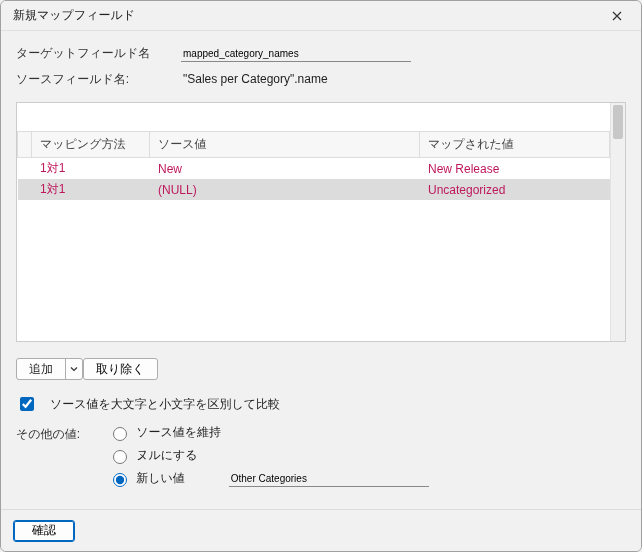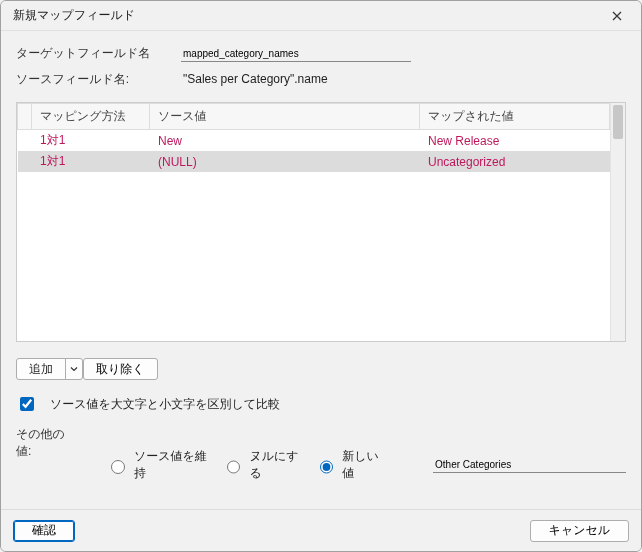--- a/index.html
+++ b/index.html
@@ -59,21 +59,21 @@
   .static-val { padding: 2px; }
   
   .table-wrap {
     margin-top: 10px;
     display: flex;
     border: 1px solid #ccc;
     background: #fff;
     height: 240px;
   }
   .table-main { flex: 1; }
-  table { width: 100%; border-collapse: collapse; table-layout: fixed; font-size: 12px; }
+  table { width: 100%; border-collapse: collapse; table-layout: fixed; font-size: 12px; margin-top: 28px; }
   thead th {
     background: #f7f7f7;
     text-align: left;
     font-weight: normal;
     padding: 4px 8px;
     border: 1px solid #ddd;
     color: #444;
   }
   .col-spacer { width: 14px; }
   .col-method { width: 118px; }
@@ -118,21 +118,21 @@
   .btn.split { padding: 0; }
   .btn.split .lbl { padding: 0 12px; border-right: 1px solid #adadad; height: 100%; display:flex; align-items:center; }
   .btn.split .caret { width: 16px; display:flex; align-items:center; justify-content:center; }
   .check-row { display: flex; align-items: center; gap: 13px; margin-top: 14px; }
   .check-row input[type=checkbox]{
     width: 14px; height: 14px;
     accent-color: #0067c0;
   }
   .radio-block { display: flex; align-items: flex-start; margin-top: 10px; gap: 28px; }
   .radio-block .lbl { padding-top: 2px; color: #333; }
-  .radio-opts { display: flex; flex-direction: row; gap: 6px; margin-top: 24px; }
+  .radio-opts { display: flex; flex-direction: column; gap: 6px; }
   .radio-line { display: flex; align-items: center; gap: 6px; }
   .radio-line input[type=radio]{
     width: 14px; height: 14px;
     accent-color: #0067c0;
   }
   .radio-line .nv-input {
     margin-left: 38px;
     width: 200px;
   }
   
@@ -247,14 +247,13 @@
         <label for="ov-new">新しい値</label>
         <input class="text-input nv-input" type="text" value="Other Categories" style="">
       </div>
     </div>
   </div>
 
 </div>
 
 <div class="footer">
   <button class="btn primary wide">確認</button>
-  <button class="btn wide">キャンセル</button>
 </div>
 
 </body></html>

